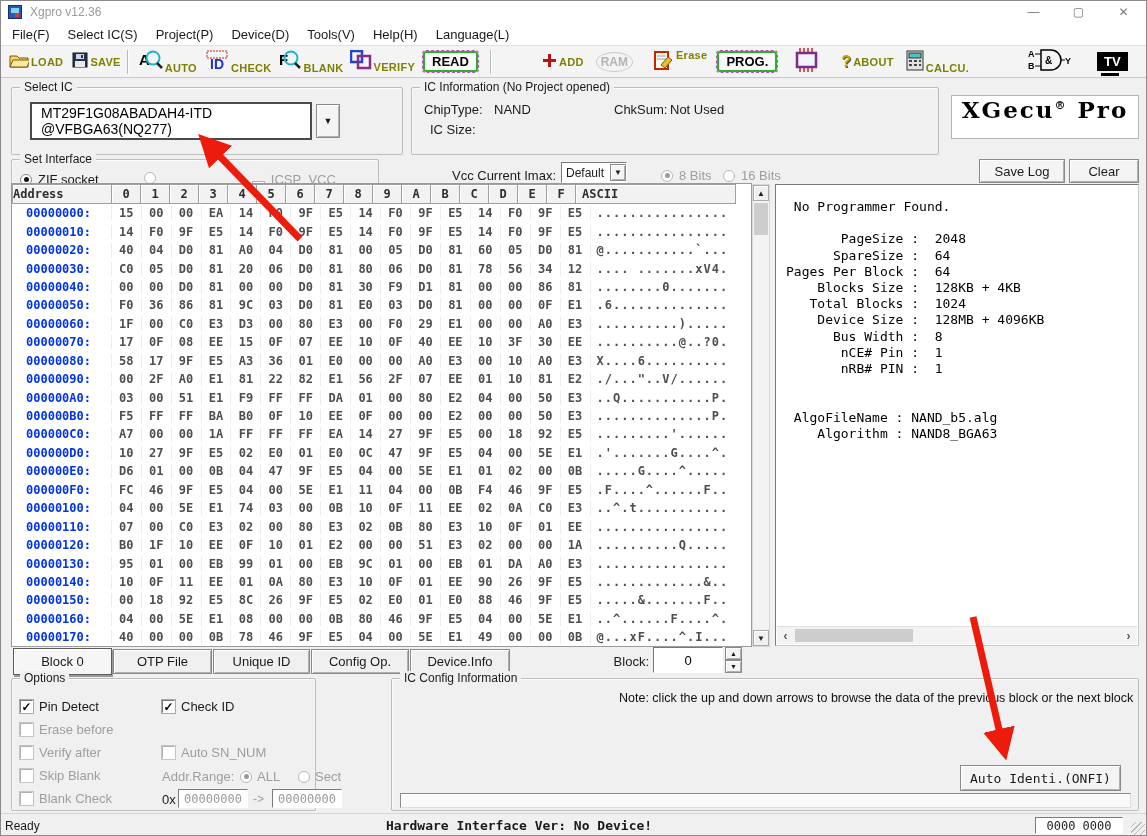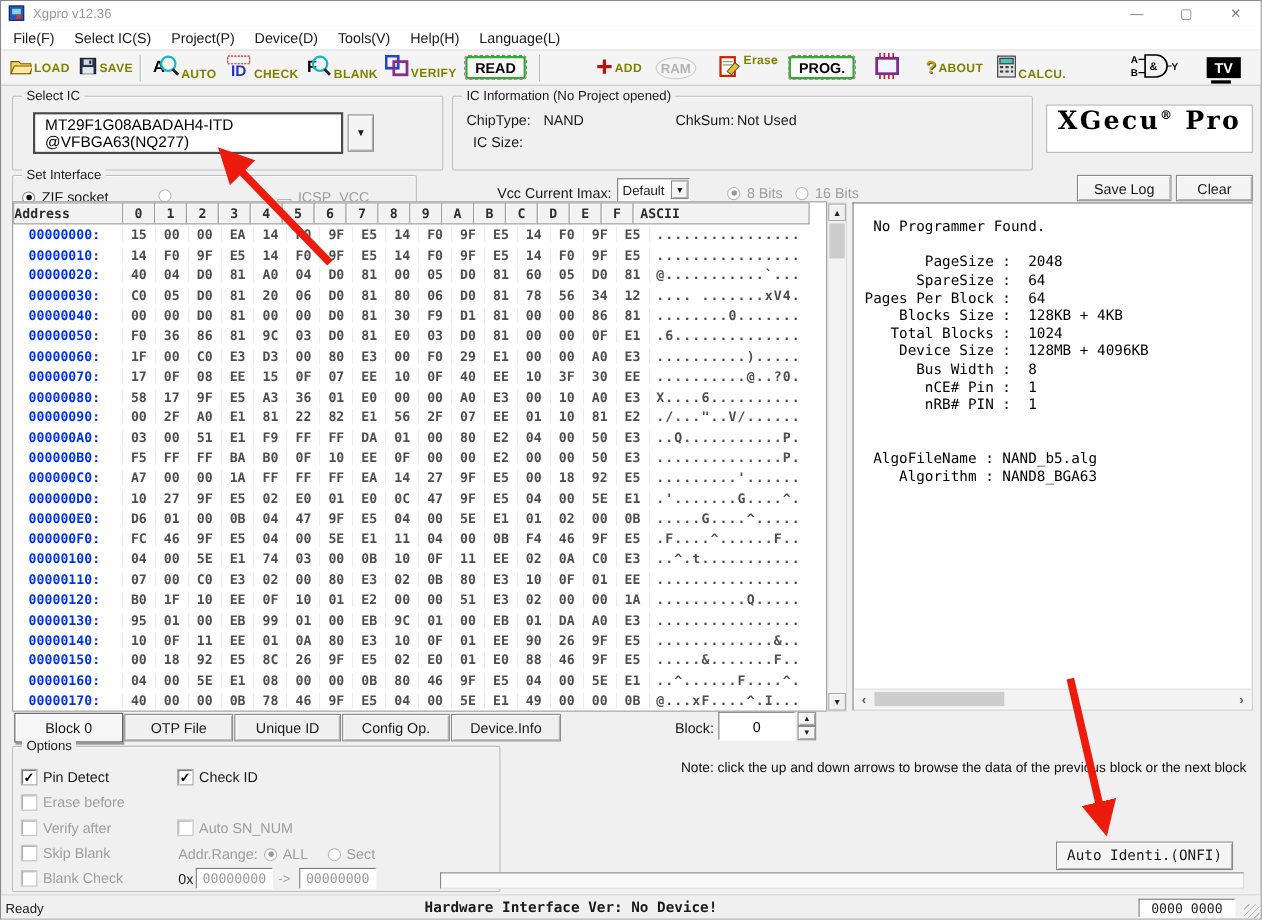--- a/index.html
+++ b/index.html
@@ -850,21 +850,21 @@
       <div class="tab" style="left: 409px; width: 100px;">Device.Info</div>
     </div>
 
   <span id="block-label">Block:</span>
   <div id="block-value" class="sunken">
       <span>0</span>
     </div>
   <div class="spin-btn btn" style="top:646px;">▲</div>
   <div class="spin-btn btn" style="top:659px;">▼</div>
 
-  <div class="gb" style="left:10px; top:677px; width:444px; height:133px;">
+  <div class="gb" style="left:10px; top:677px; width:305px; height:133px;">
     <span class="gb-label">Options</span>
 
     <label class="chk" style="left:8px; top:20px;">
       <span class="box">✓</span>
         <span>Pin Detect</span>
     </label>
     <label class="chk" style="left:150px; top:20px;">
       <span class="box">✓</span>
         <span>Check ID</span>
     </label>
@@ -896,20 +896,23 @@
     <label class="chk disabled" style="left:8px; top:112px;">
       <span class="box"></span>
         <span>Blank Check</span>
     </label>
     <span class="abs" style="left:150px; top:113px; font-size:13px;">0x</span>
     <div class="field sunken" style="left:166px; top:110px; width:70px;">00000000</div>
     <span class="abs dim" style="left:241px; top:113px; font-size:12px;">-&gt;</span>
     <div class="field sunken" style="left:260px; top:110px; width:70px;">00000000</div>
   </div>
 
+  <div class="gb" style="left:390px; top:677px; width:748px; height:133px;">
+    <span class="gb-label">IC Config Information</span>
+  </div>
   <div id="note-text">Note: click the up and down arrows to browse the data of the previous block or the next block</div>
   <div id="auto-identi" class="btn">Auto Identi.(ONFI)</div>
   <div id="cfg-bar"></div>
 
   <div id="statusbar">
     <span id="status-ready">Ready</span>
     <span id="status-hw">Hardware Interface Ver: No Device!</span>
     <div id="status-counter" class="sunken">0000 0000</div>
     <div id="resize-grip"></div>
   </div>

